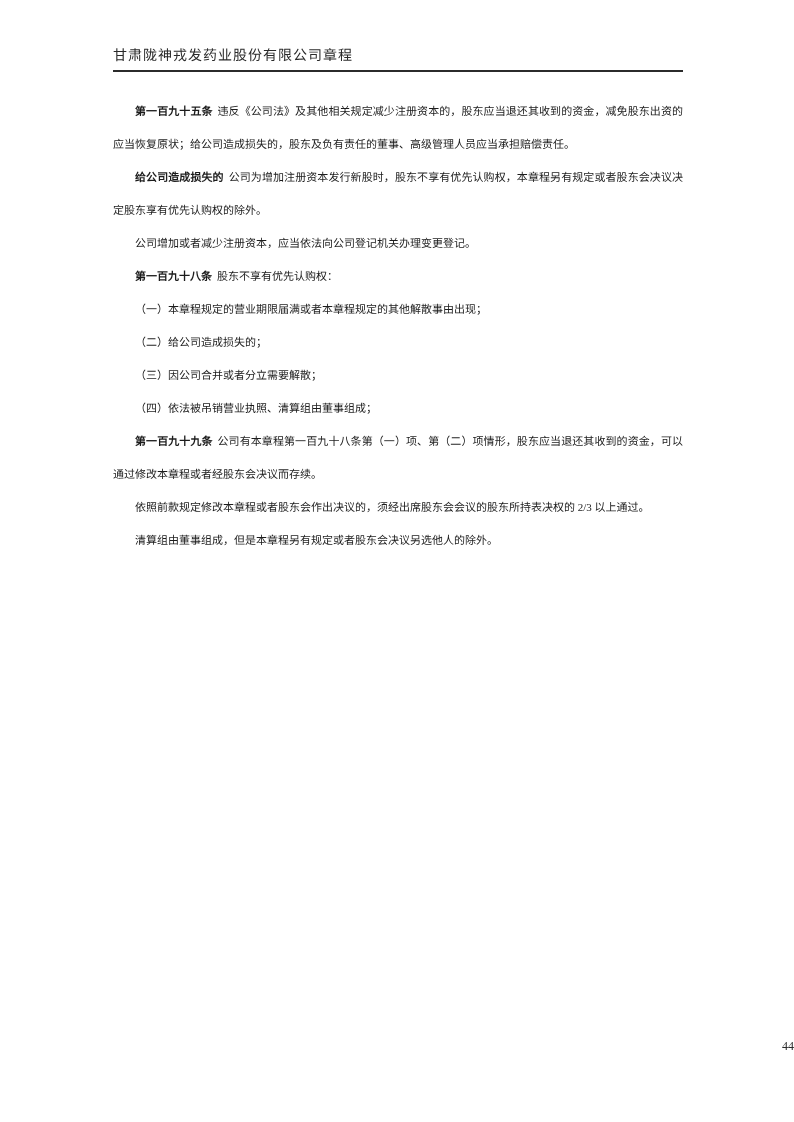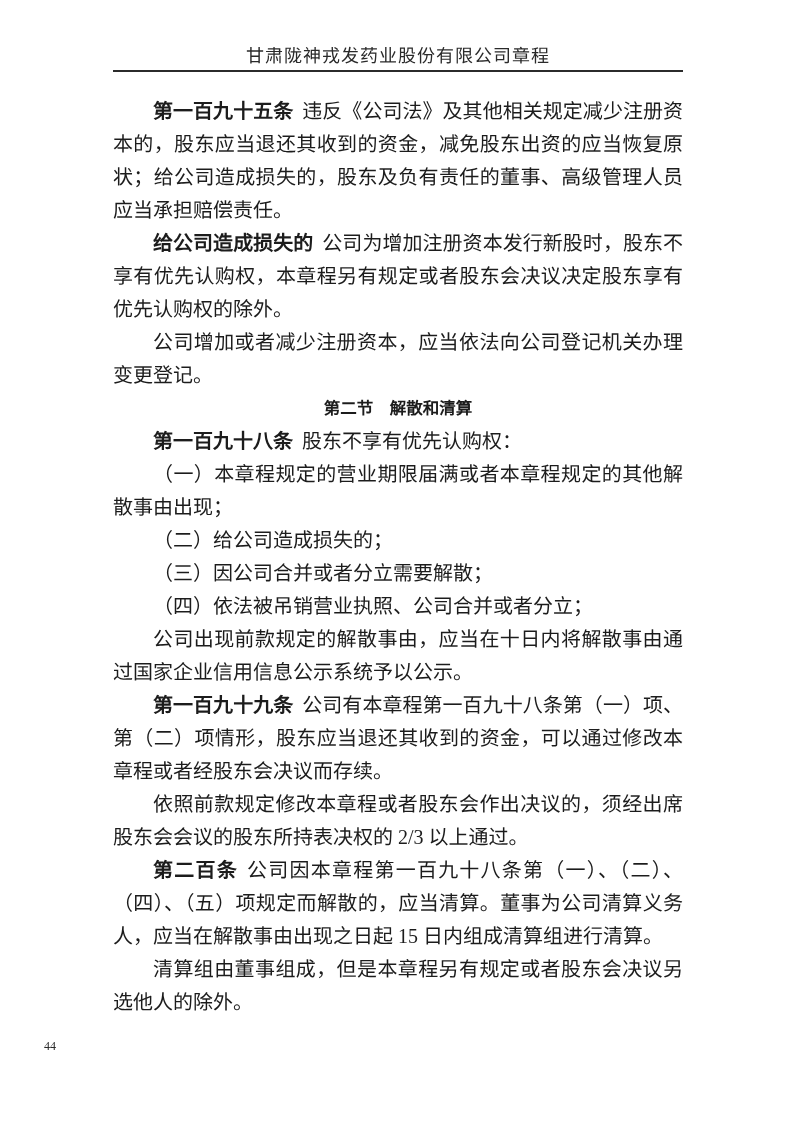--- a/index.html
+++ b/index.html
@@ -17,40 +17,39 @@
     overflow: hidden;
     box-sizing: border-box;
   }
   .page-header {
     position: absolute;
     top: 46px;
     left: 113px;
     right: 111px;
   }
   .header-title {
-    font-size: 18px;
+    font-size: 14px;
     line-height: 20px;
     color: #2a2a2a;
     letter-spacing: 1px;
-    text-align: center;
   }
   .header-rule {
     margin-top: 4px;
     height: 0;
     border-bottom: 2px solid #2b2b2b;
   }
   .doc-body {
     position: absolute;
     top: 95px;
     left: 113px;
     width: 570px;
   }
   .para {
     margin: 0;
-    font-size: 20px;
+    font-size: 11px;
     line-height: 33px;
     text-align: justify;
     text-justify: inter-ideograph;
     text-indent: 2em;
     word-break: break-all;
   }
   .para .article-number {
     font-weight: bold;
     font-family: "Liberation Sans", "DejaVu Sans", sans-serif;
     margin-right: 0.45em;
@@ -60,21 +59,21 @@
     text-indent: 0;
     font-weight: bold;
     font-family: "Liberation Sans", "DejaVu Sans", sans-serif;
     font-size: 16.5px;
   }
   .page-footer {
     position: absolute;
     left: 0;
     right: 0;
     top: 1036px;
-    text-align: left;
+    text-align: right;
     padding-left: 44px;
   }
   .page-number {
     font-size: 12px;
     color: #2a2a2a;
   }
 </style>
 </head>
 <body>
 
@@ -82,30 +81,27 @@
 
   <div class="page-header">
     <div class="header-title">甘肃陇神戎发药业股份有限公司章程</div>
     <div class="header-rule"></div>
   </div>
 
   <div class="doc-body">
       <p class="para article"><span class="article-number">第一百九十五条</span><span class="para-text">违反《公司法》及其他相关规定减少注册资本的，股东应当退还其收到的资金，减免股东出资的应当恢复原状；给公司造成损失的，股东及负有责任的董事、高级管理人员应当承担赔偿责任。</span></p>
       <p class="para article"><span class="article-number">给公司造成损失的</span><span class="para-text">公司为增加注册资本发行新股时，股东不享有优先认购权，本章程另有规定或者股东会决议决定股东享有优先认购权的除外。</span></p>
       <p class="para plain"><span class="para-text">公司增加或者减少注册资本，应当依法向公司登记机关办理变更登记。</span></p>
-      <p class="para section-heading"><span class="para-text">第二节　解散和清算</span></p>
       <p class="para article"><span class="article-number">第一百九十八条</span><span class="para-text">股东不享有优先认购权：</span></p>
       <p class="para plain"><span class="para-text">（一）本章程规定的营业期限届满或者本章程规定的其他解散事由出现；</span></p>
       <p class="para plain"><span class="para-text">（二）给公司造成损失的；</span></p>
       <p class="para plain"><span class="para-text">（三）因公司合并或者分立需要解散；</span></p>
-      <p class="para plain"><span class="para-text">（四）依法被吊销营业执照、公司合并或者分立；</span></p>
-      <p class="para plain"><span class="para-text">公司出现前款规定的解散事由，应当在十日内将解散事由通过国家企业信用信息公示系统予以公示。</span></p>
+      <p class="para plain"><span class="para-text">（四）依法被吊销营业执照、清算组由董事组成；</span></p>
       <p class="para article"><span class="article-number">第一百九十九条</span><span class="para-text">公司有本章程第一百九十八条第（一）项、第（二）项情形，股东应当退还其收到的资金，可以通过修改本章程或者经股东会决议而存续。</span></p>
       <p class="para plain"><span class="para-text">依照前款规定修改本章程或者股东会作出决议的，须经出席股东会会议的股东所持表决权的 2/3 以上通过。</span></p>
-      <p class="para article"><span class="article-number">第二百条</span><span class="para-text">公司因本章程第一百九十八条第（一）、（二）、（四）、（五）项规定而解散的，应当清算。董事为公司清算义务人，应当在解散事由出现之日起 15 日内组成清算组进行清算。</span></p>
       <p class="para plain"><span class="para-text">清算组由董事组成，但是本章程另有规定或者股东会决议另选他人的除外。</span></p>
     </div>
 
   <div class="page-footer">
     <span class="page-number">44</span>
   </div>
 
 </div>
 
 </body></html>

